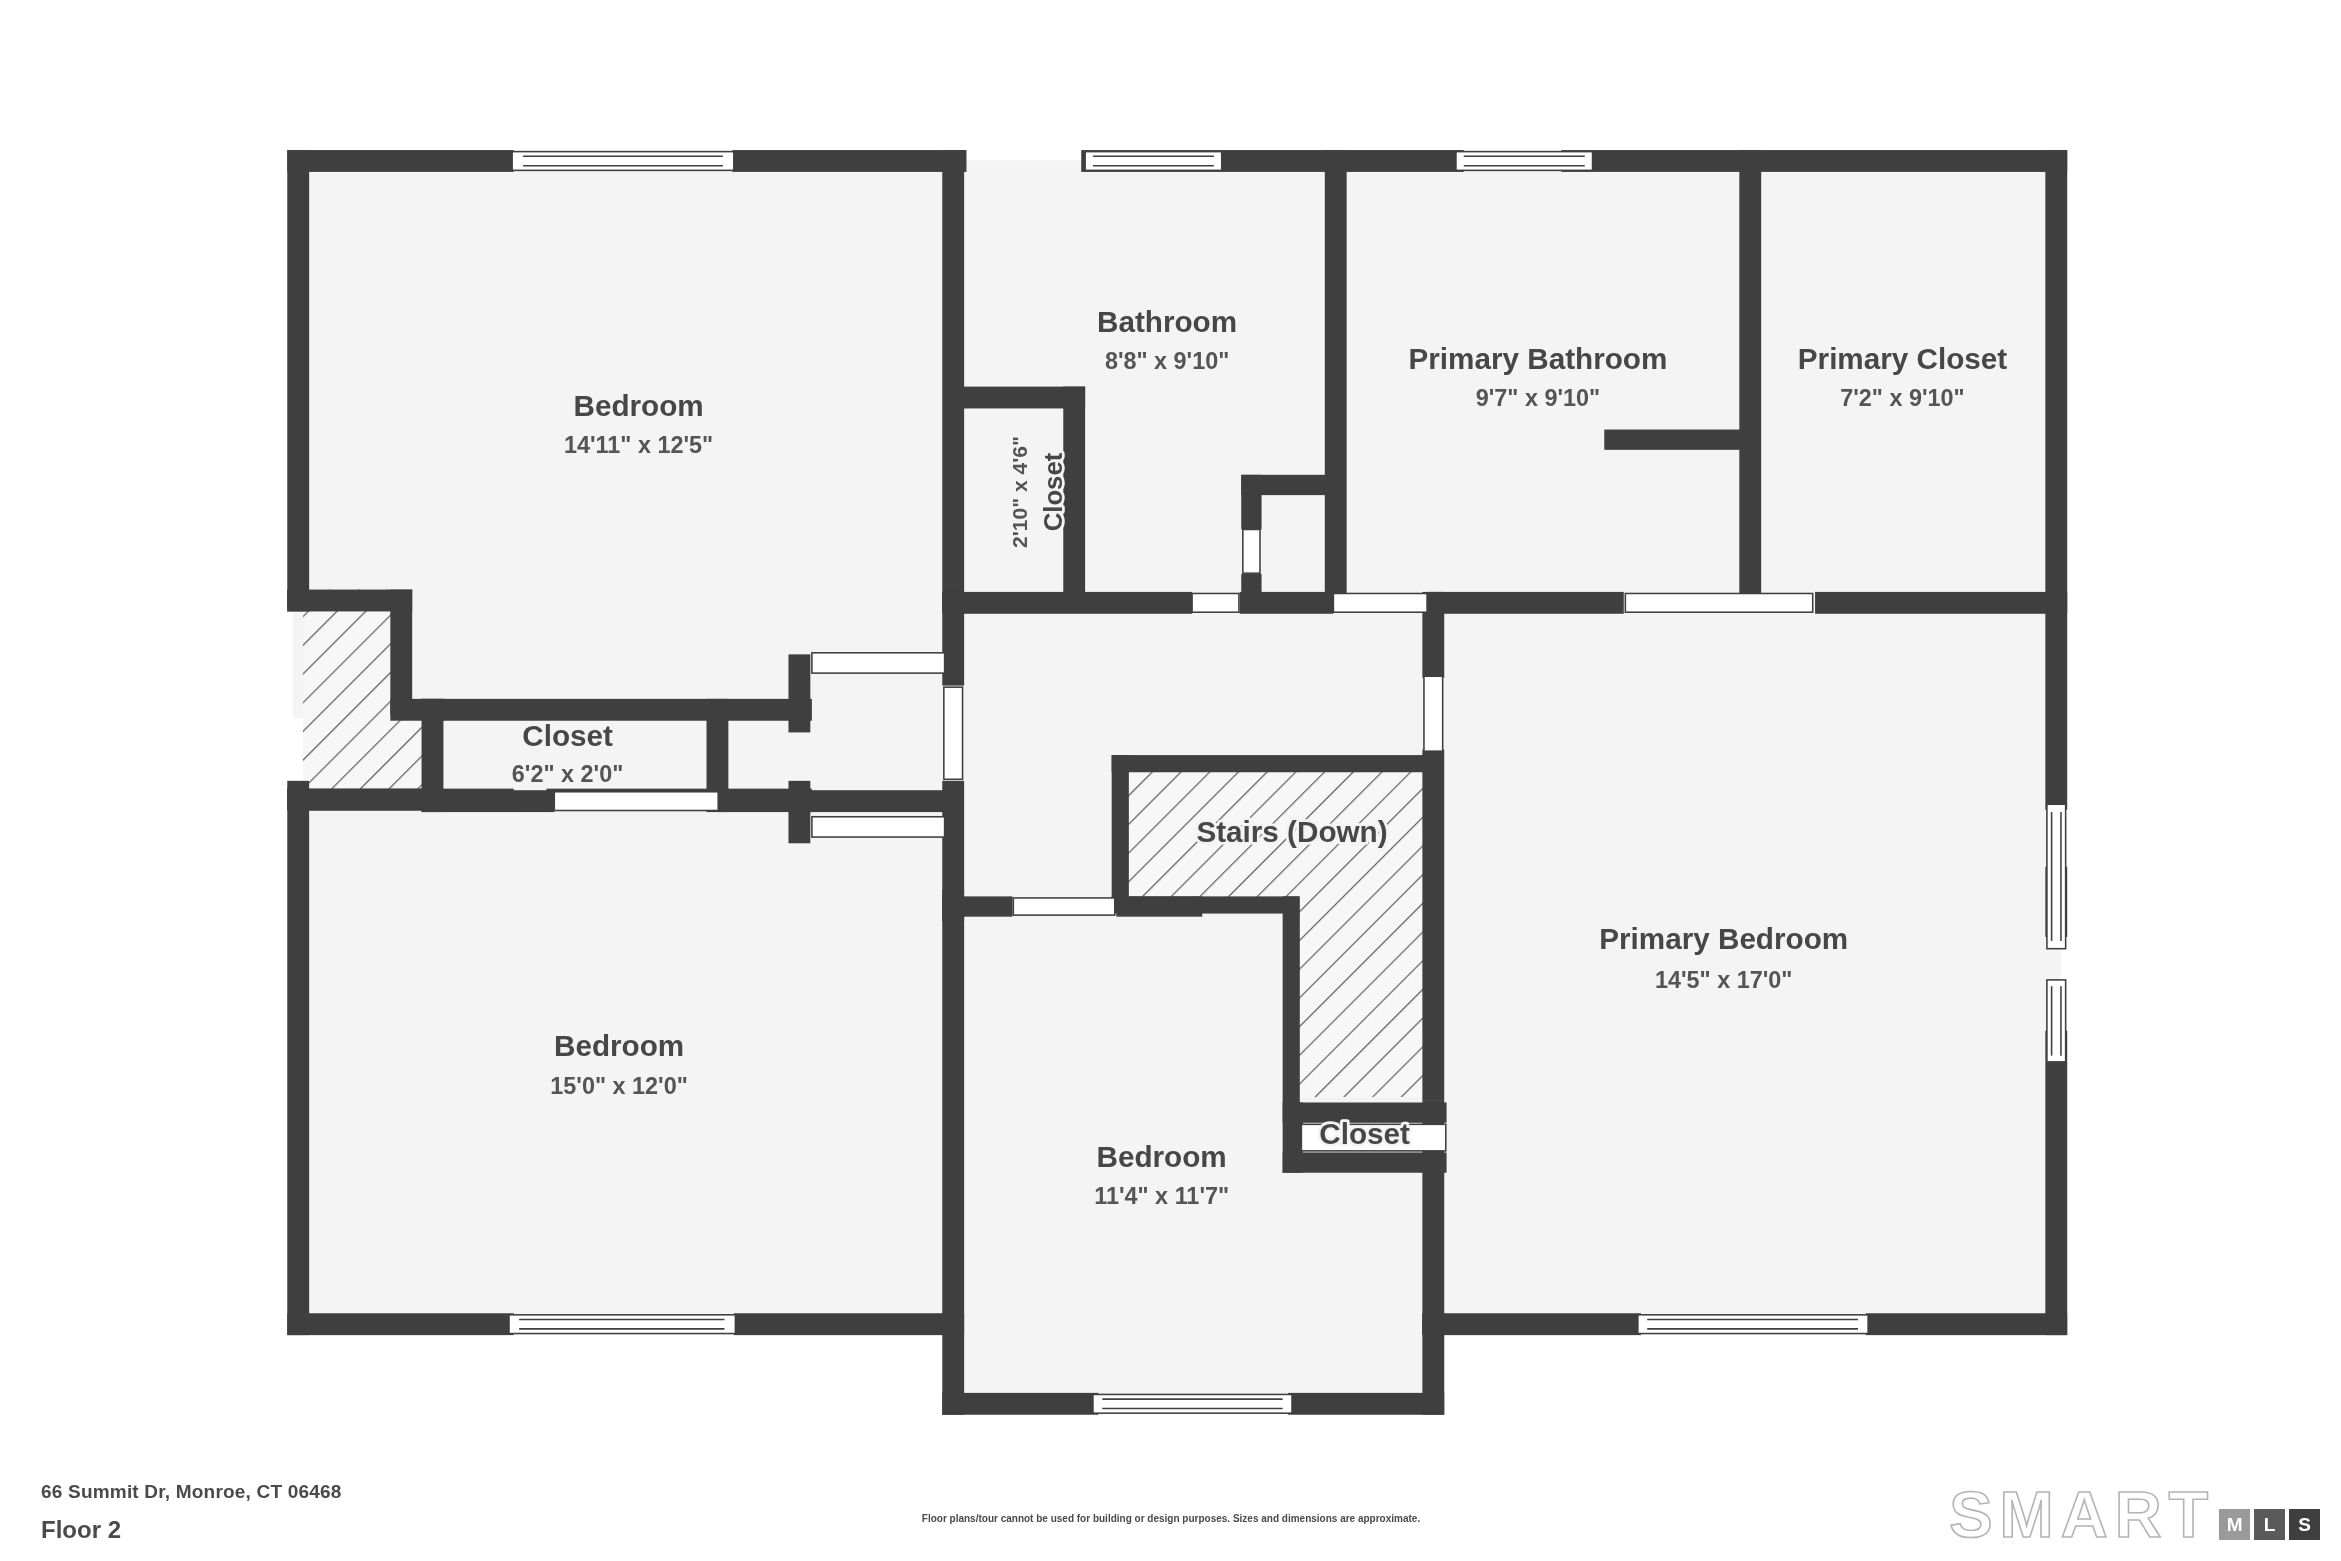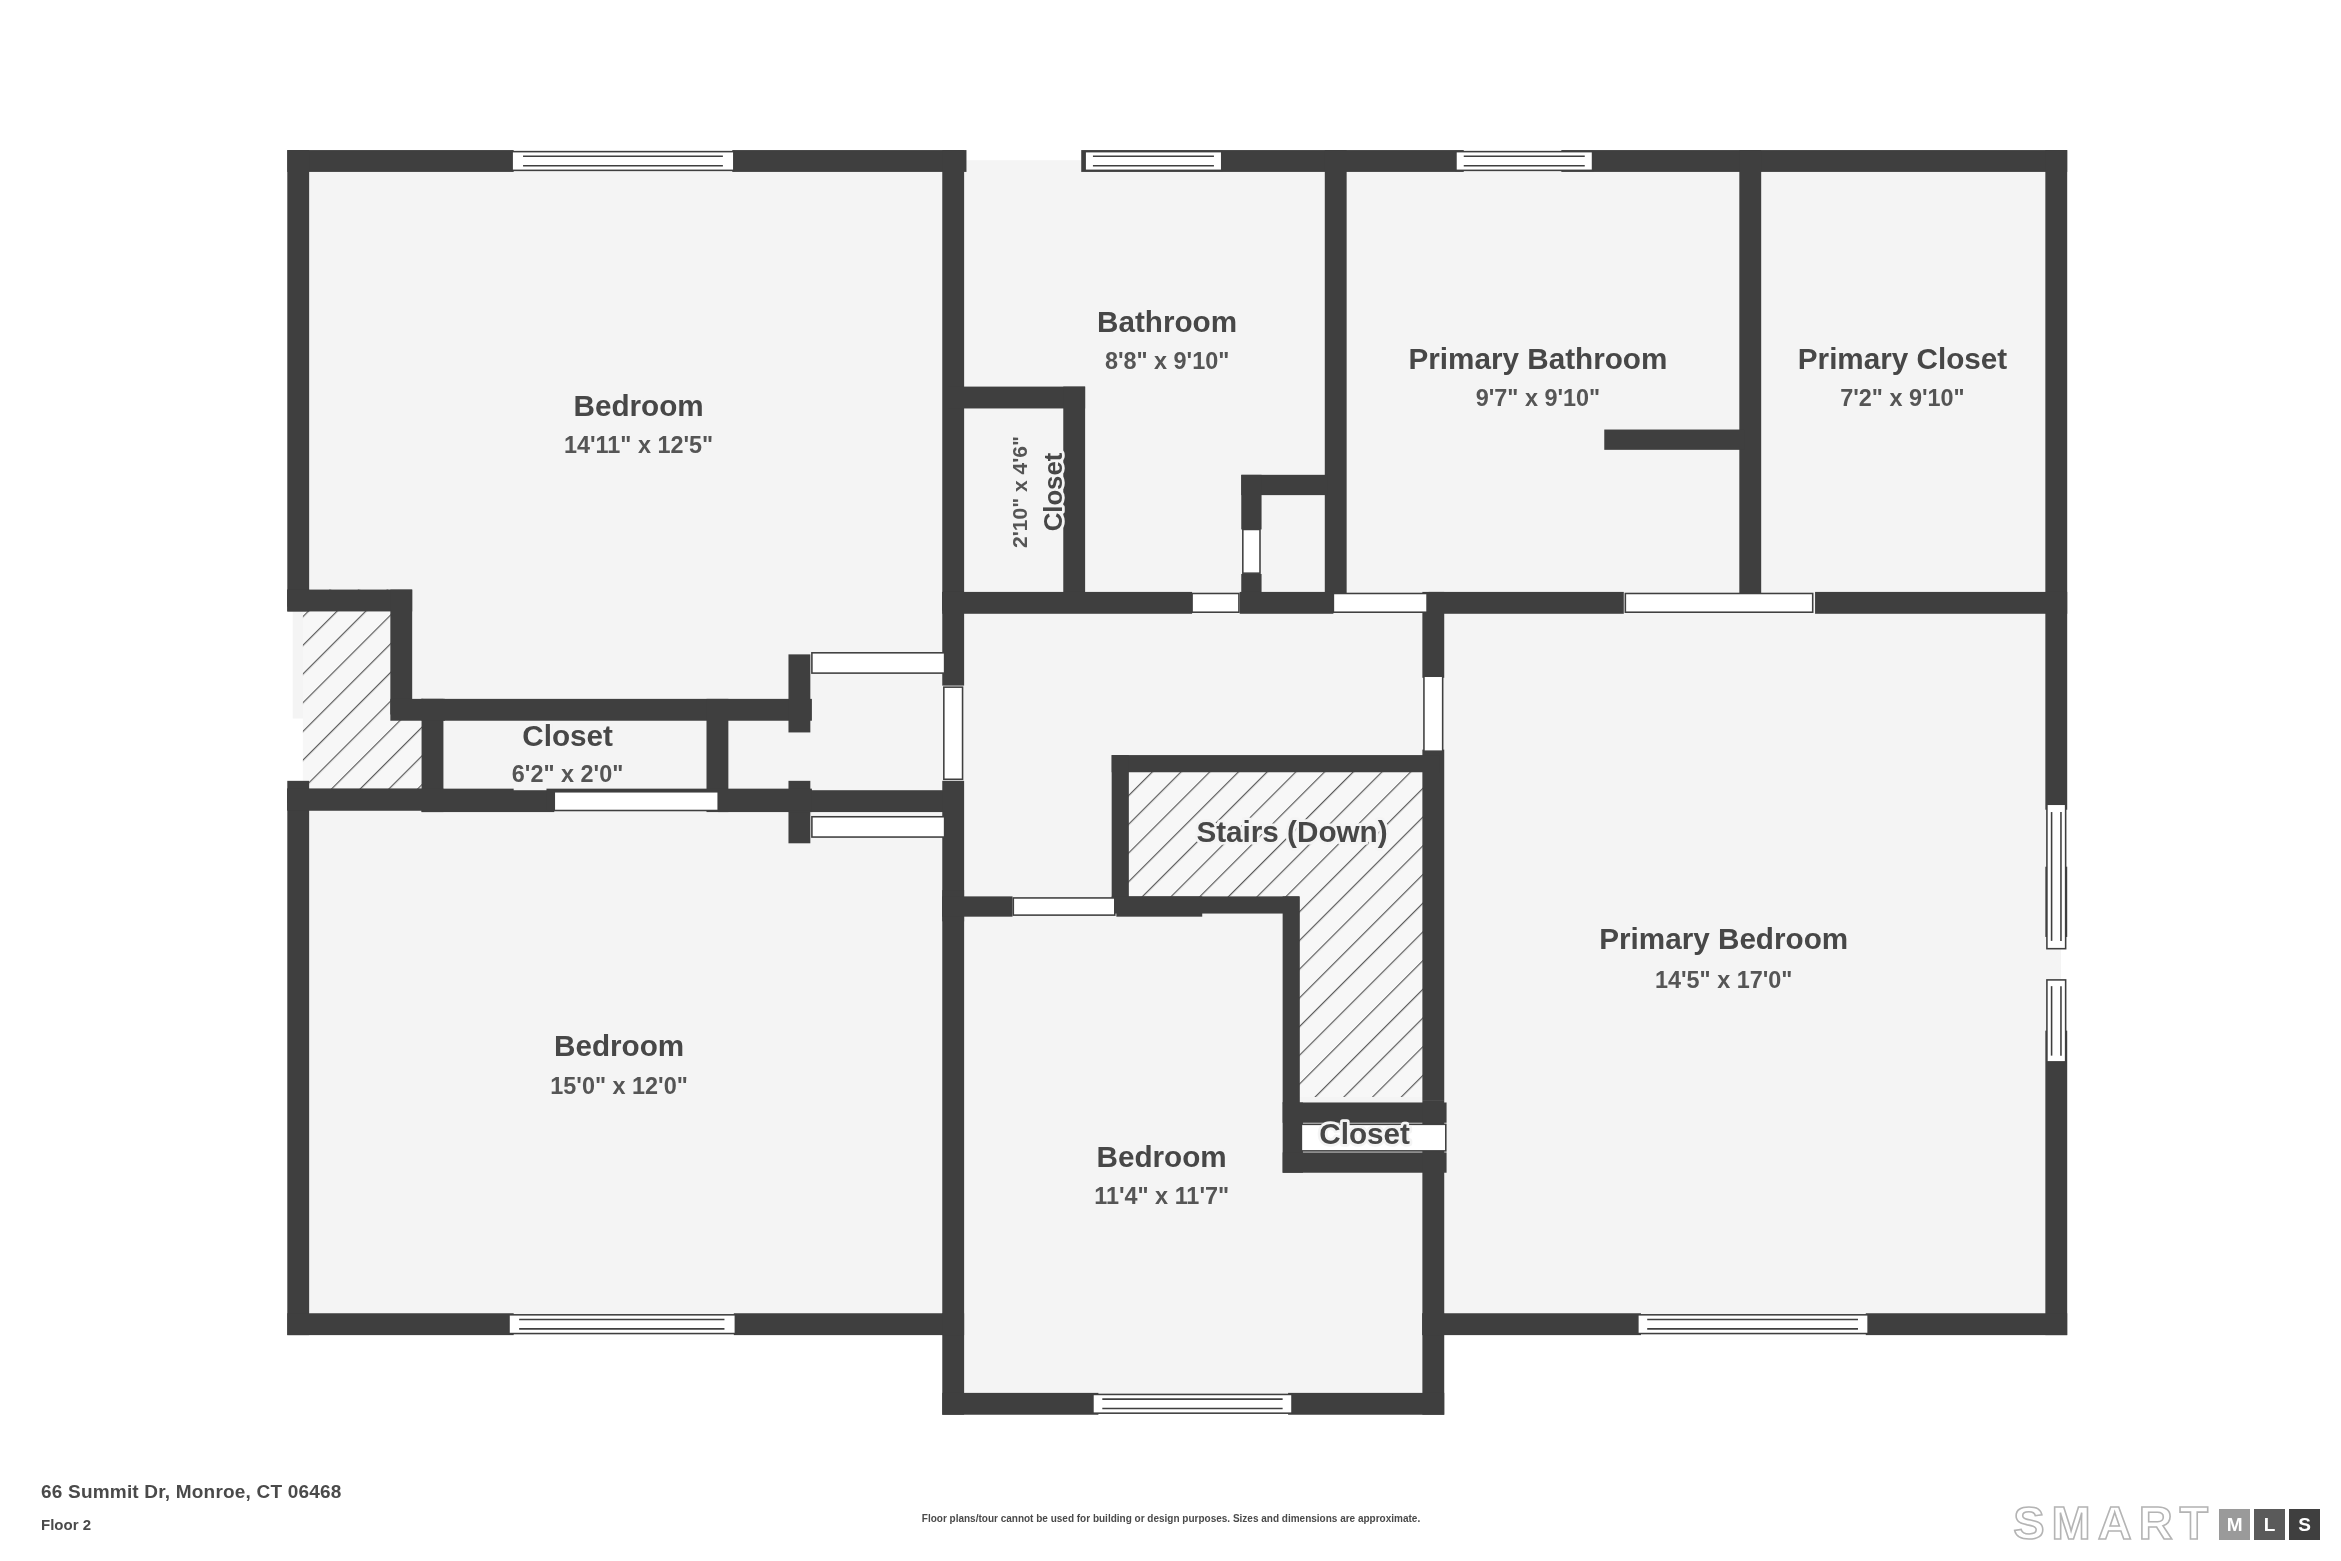--- a/index.html
+++ b/index.html
@@ -66,21 +66,21 @@
     top: 12.5px;
     font-size: 19px;
     font-weight: bold;
     color: #4a4a4a;
     letter-spacing: 0.2px;
   }
   #footer-floor {
     position: absolute;
     left: 41px;
     top: 48px;
-    font-size: 15px;
+    font-size: 24px;
     font-weight: bold;
     color: #4a4a4a;
   }
   #footer-disclaimer {
     position: absolute;
     left: 0;
     right: 0;
     top: 45px;
     text-align: center;
     font-size: 10px;
@@ -89,21 +89,21 @@
   }
   #mls-logo {
     position: absolute;
     right: 22px;
     top: 7.8px;
     display: flex;
     align-items: flex-end;
     height: 70px;
   }
   #mls-word {
-    font-size: 47px;
+    font-size: 65px;
     font-weight: bold;
     letter-spacing: 7px;
     color: transparent;
     -webkit-text-stroke: 1.6px #b4b4b4;
     line-height: 0.95;
     font-family: "Liberation Sans", sans-serif;
   }
   .mls-box {
     width: 31px;
     height: 31px;

